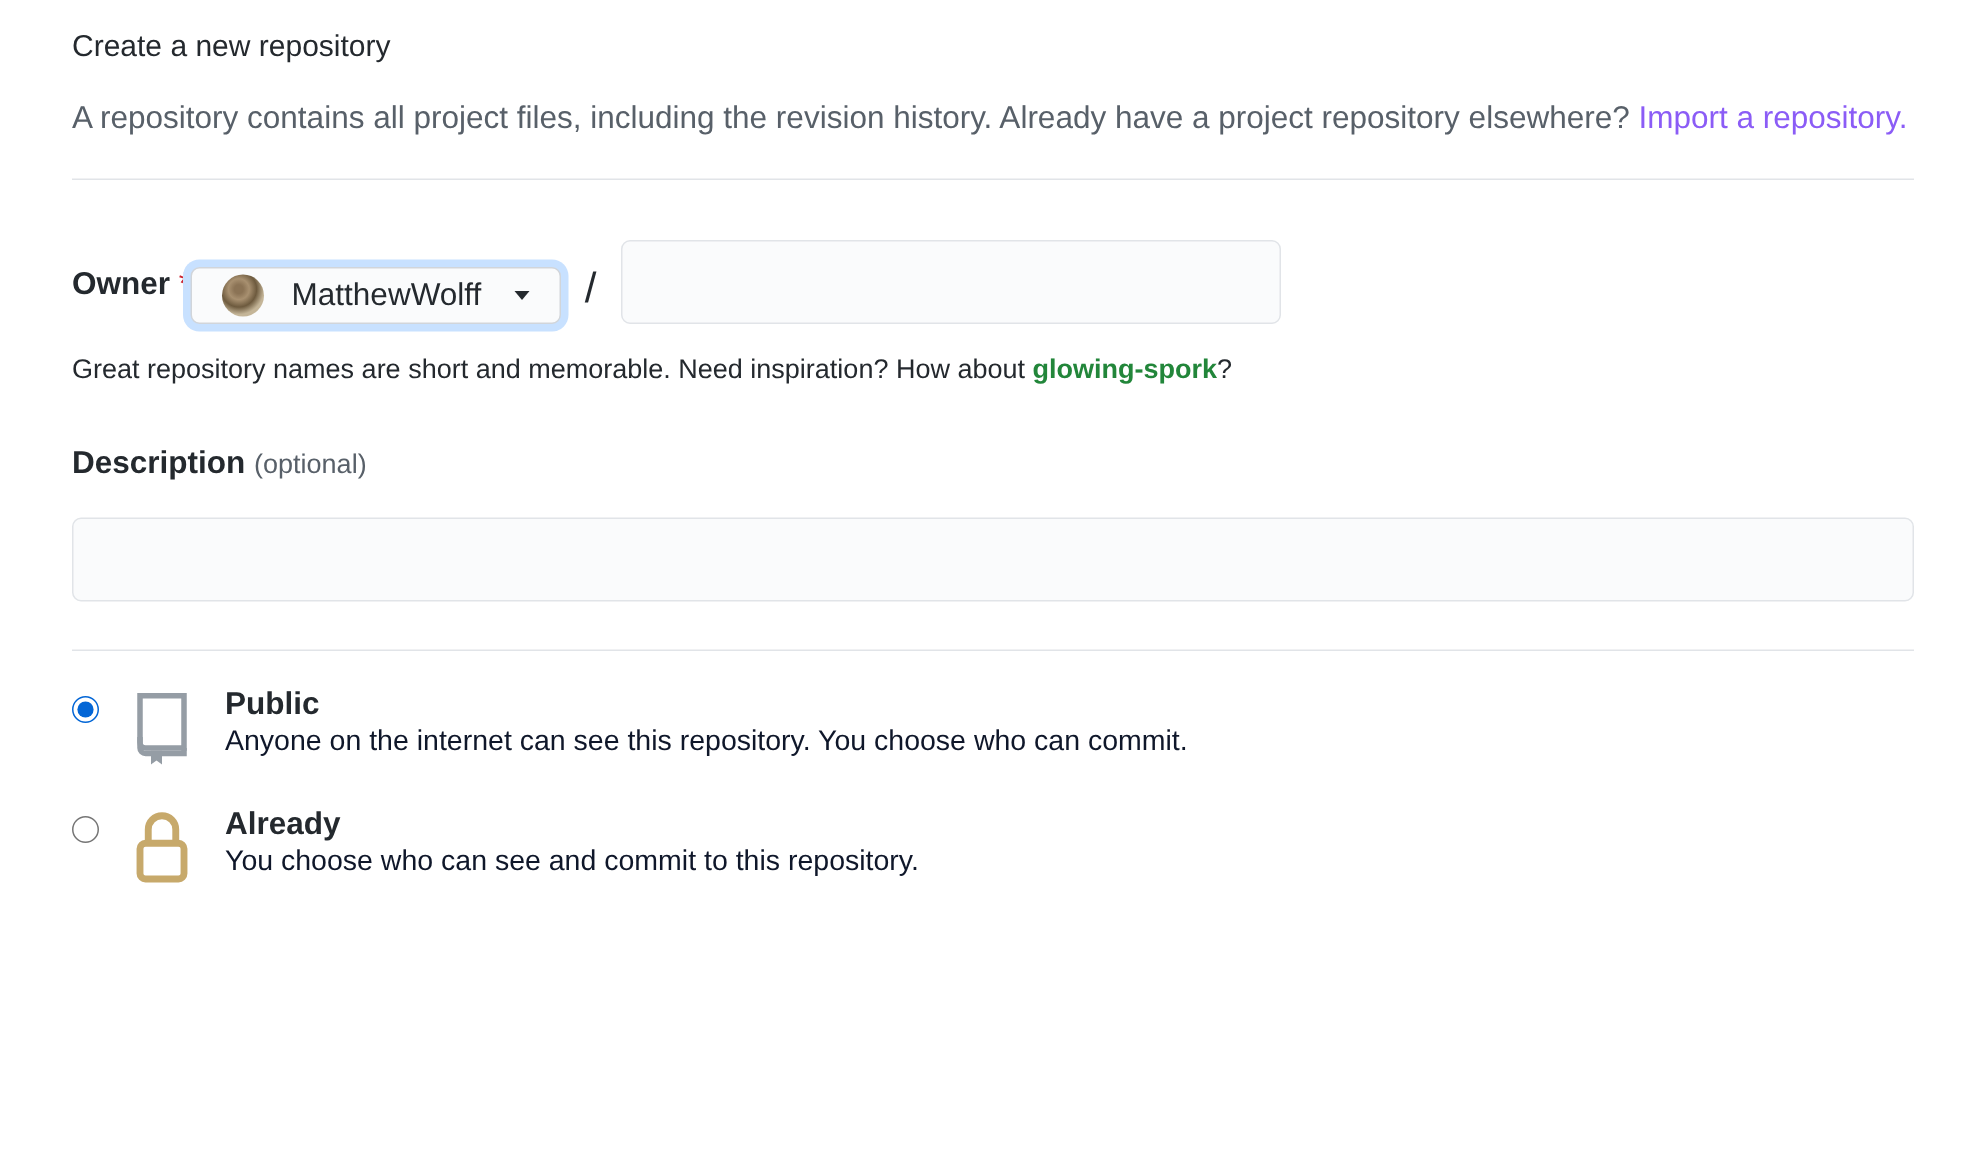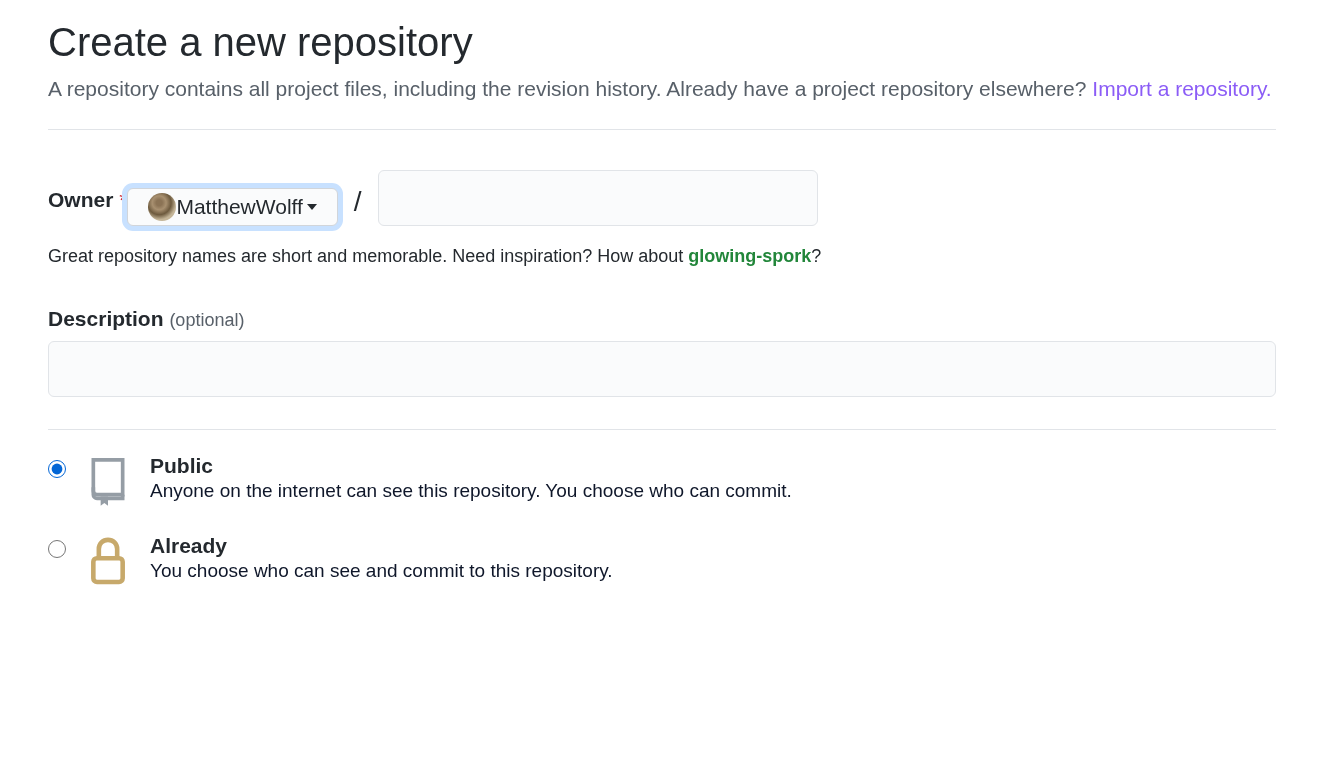--- a/index.html
+++ b/index.html
@@ -9,23 +9,23 @@
     }
     body {
       font-family: -apple-system, BlinkMacSystemFont, "Segoe UI", Helvetica, Arial, sans-serif;
       color: #24292e;
       background: #ffffff;
       padding: 20px 48px;
       font-size: 14px;
       width: 1324px;
     }
     .page-title {
-      font-size: 40px;
+      font-size: 20px;
       font-weight: 400;
-      margin-bottom: 8px;
+      margin-bottom: 20px;
       color: #24292e;
     }
     .page-subtitle {
       font-size: 21px;
       color: #586069;
       line-height: 1.5;
       margin-bottom: 24px;
     }
     .import-link {
       color: #8b5cf6;
@@ -58,21 +58,21 @@
       color: #24292e;
       margin-bottom: 10px;
     }
     .required {
       color: #cb2431;
       font-weight: 400;
     }
     .owner-dropdown {
       display: inline-flex;
       align-items: center;
-      gap: 0;
+      gap: 18px;
       padding: 4px 20px;
       background: #fafbfc;
       border: 1px solid #d1d5da;
       border-radius: 6px;
       box-shadow: 0 0 0 5px #c8e1ff;
       cursor: pointer;
       font-size: 21px;
       font-weight: 500;
       color: #24292e;
     }
@@ -115,21 +115,21 @@
     .suggestion-link {
       color: #22863a;
       font-weight: 600;
       text-decoration: none;
       cursor: pointer;
     }
     .description-label {
       font-size: 21px;
       font-weight: 600;
       color: #24292e;
-      margin-bottom: 10px;
+      margin-bottom: 24px;
     }
     .optional {
       font-size: 18px;
       font-weight: 400;
       color: #586069;
     }
     .description-input {
       width: 100%;
       height: 56px;
       padding: 8px 12px;

